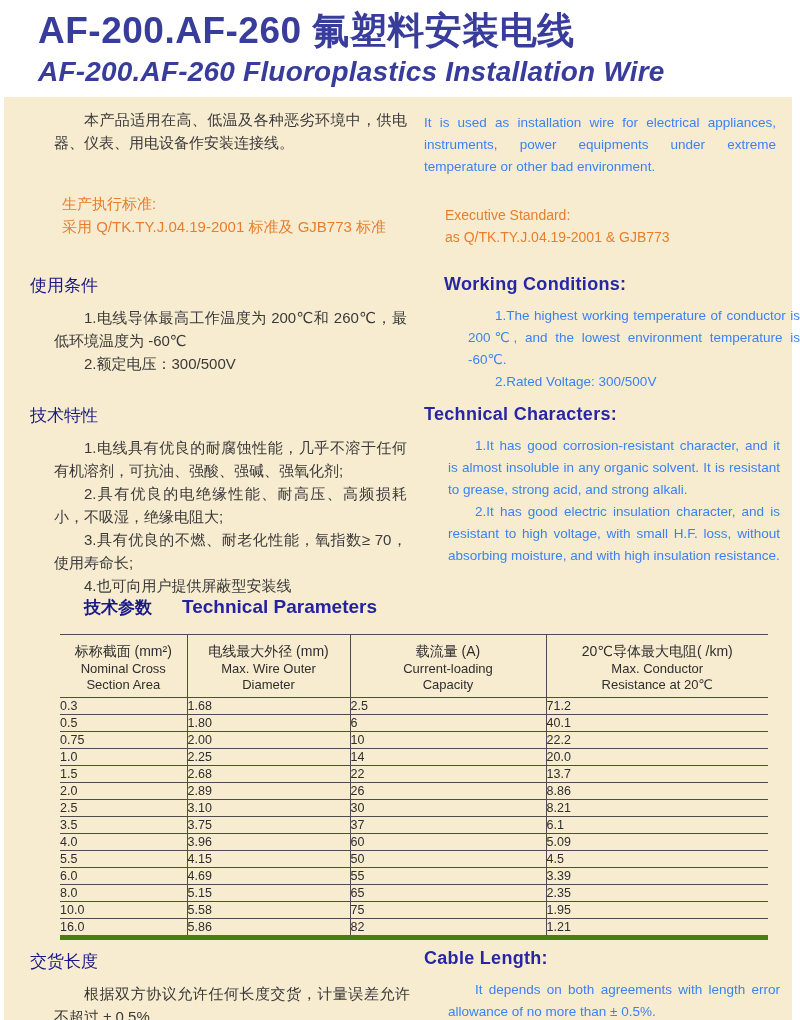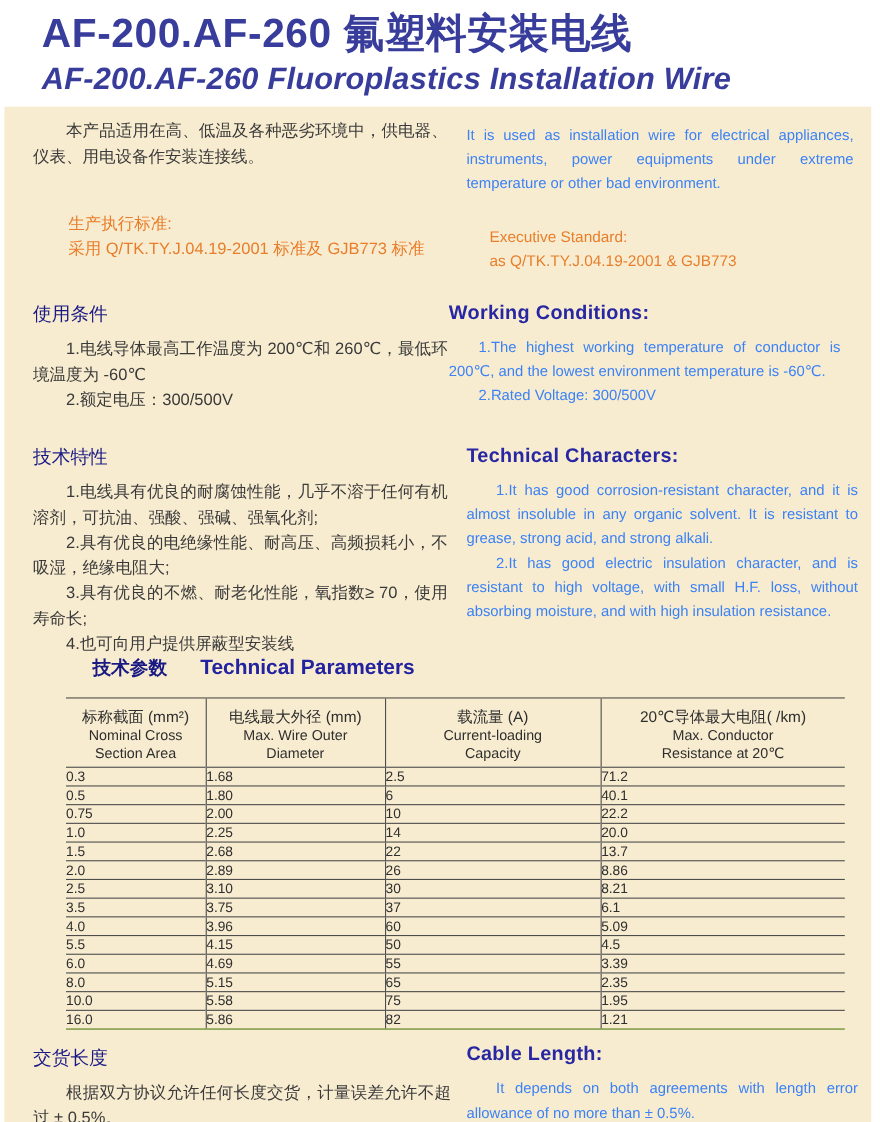--- a/index.html
+++ b/index.html
@@ -18,56 +18,56 @@
     color:#383c9b; letter-spacing:0.5px;
   }
   .masthead h2 {
     margin:0; font-size:28px; line-height:38px; font-weight:bold; font-style:italic;
     color:#383c9b; letter-spacing:0.2px;
   }
 
   
   .zh-body { font-size:15px; line-height:23px; color:#3a3a3a; margin:0; text-align:justify; }
   .en-body { font-size:13.5px; line-height:22px; color:#3b82f6; margin:0; text-align:justify; }
-  .indent { text-indent:2em; }
+  .indent { text-indent:2em;margin-left:24px; }
   .orange p { color:#e87e2b; margin:0; }
   .orange .zh-body, .orange .en-body { color:#e87e2b; text-align:left; }
 
   
   .h-zh { margin:0 0 9px 0; font-size:17px; font-weight:normal; color:#191984; }
   .h-en { margin:0 0 10px 0; font-size:18px; font-weight:bold; color:#2727a3; letter-spacing:0.3px; }
 
   
   .params-heading .ph-zh { font-size:17px; font-weight:bold; color:#191984; }
   .params-heading .ph-en { font-size:19px; font-weight:bold; color:#2323a0; margin-left:30px; }
 
   
   table.params { border-collapse:collapse; table-layout:fixed; width:708px; }
   table.params th, table.params td {
     border-top:1px solid #4d4d4d; color:#2e2e2e;
   }
   table.params th + th, table.params td + td { border-left:1px solid #4d4d4d; }
-  table.params tbody tr:last-child td { border-bottom:1px solid #4d7c0f; }
+  table.params tbody tr:last-child td { border-bottom:5px solid #4d7c0f; }
   table.params thead th { padding:6px 2px 4px 2px; vertical-align:top; font-weight:normal; }
   .th-zh { font-size:14px; line-height:20px; white-space:nowrap; }
   .th-en { font-size:13px; line-height:16px; max-width:122px; margin:0 auto; }
   table.params tbody td { font-size:12.5px; line-height:13px; padding:2px 0 1px 0; }
 
   
   .col1 { width:127px; } .col2 { width:163px; } .col3 { width:196px; } .col4 { width:222px; }
 
   
   .intro-zh   { top:108px; left:30px;  width:377px; }
   .intro-en   { top:112px; left:424px; width:352px; }
   .std-zh     { top:192px; left:62px;  width:360px; }
   .std-zh p   { font-size:15px; line-height:23px; }
   .std-en     { top:204px; left:445px; width:330px; }
   .std-en p   { font-size:14px; line-height:22px; }
   .wc-zh      { top:274px; left:30px;  width:377px; }
-  .wc-en      { top:274px; left:408px; width:356px; }
+  .wc-en      { top:274px; left:444px; width:356px; }
   .tech-zh    { top:404px; left:30px;  width:377px; }
   .tech-en    { top:404px; left:424px; width:356px; }
   .params-heading { top:596px; left:36px;margin-left:48px; }
   .params-pos { top:634px; left:60px; }
   .cable-zh   { top:950px; left:30px;  width:380px; }
   .cable-en   { top:948px; left:424px; width:356px; }
 </style>
 </head>
 <body>
 

